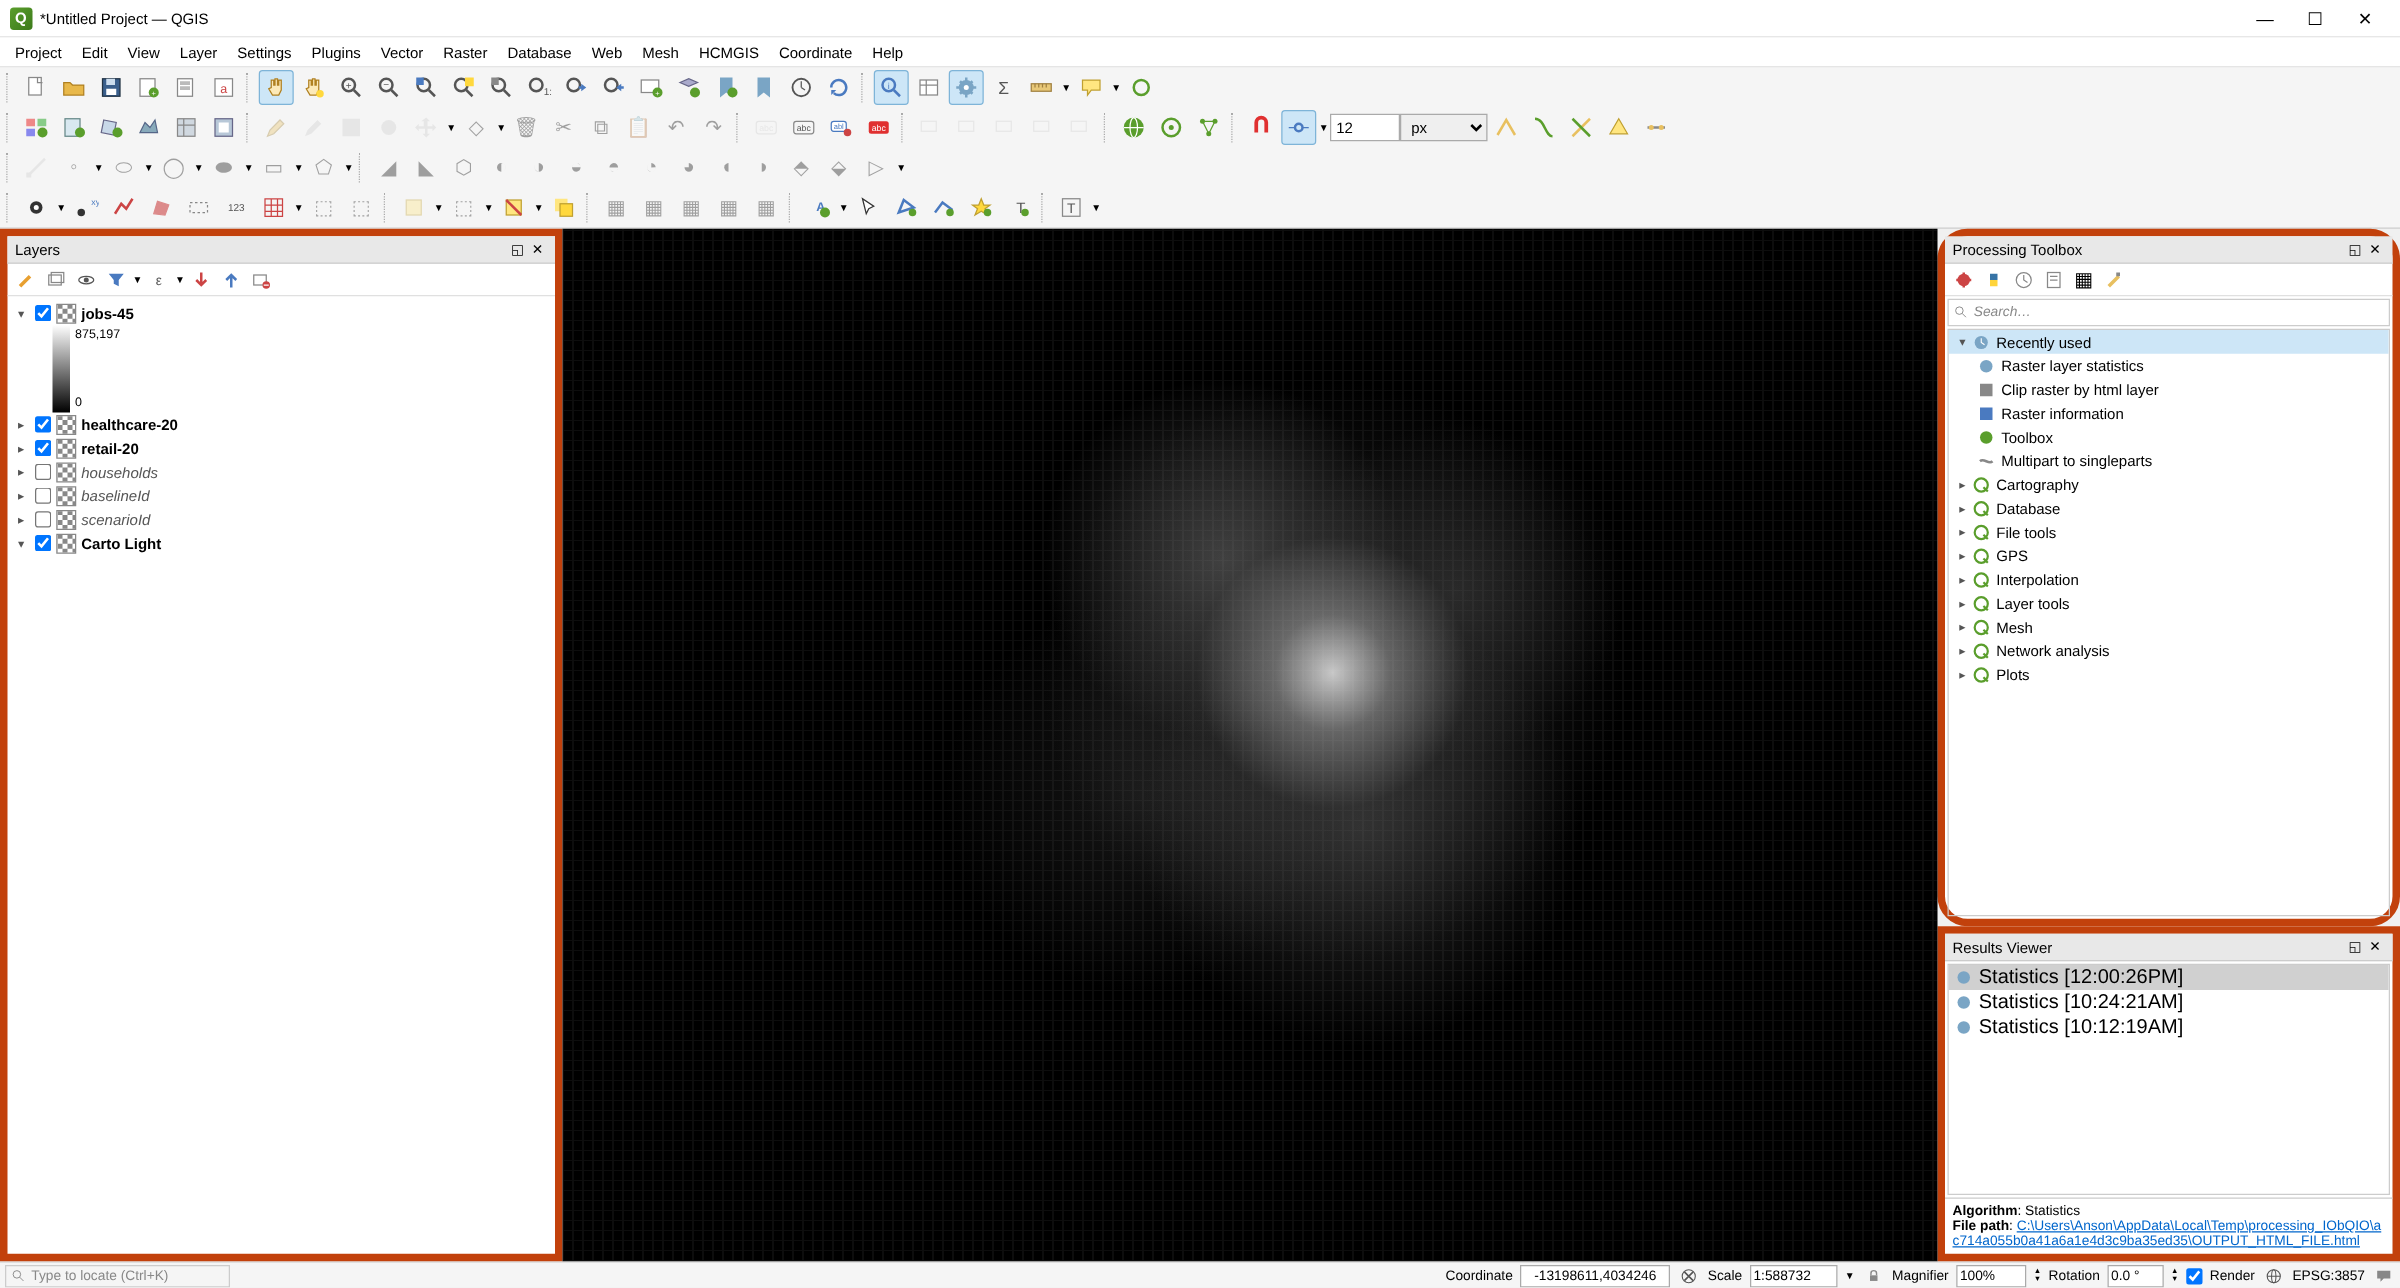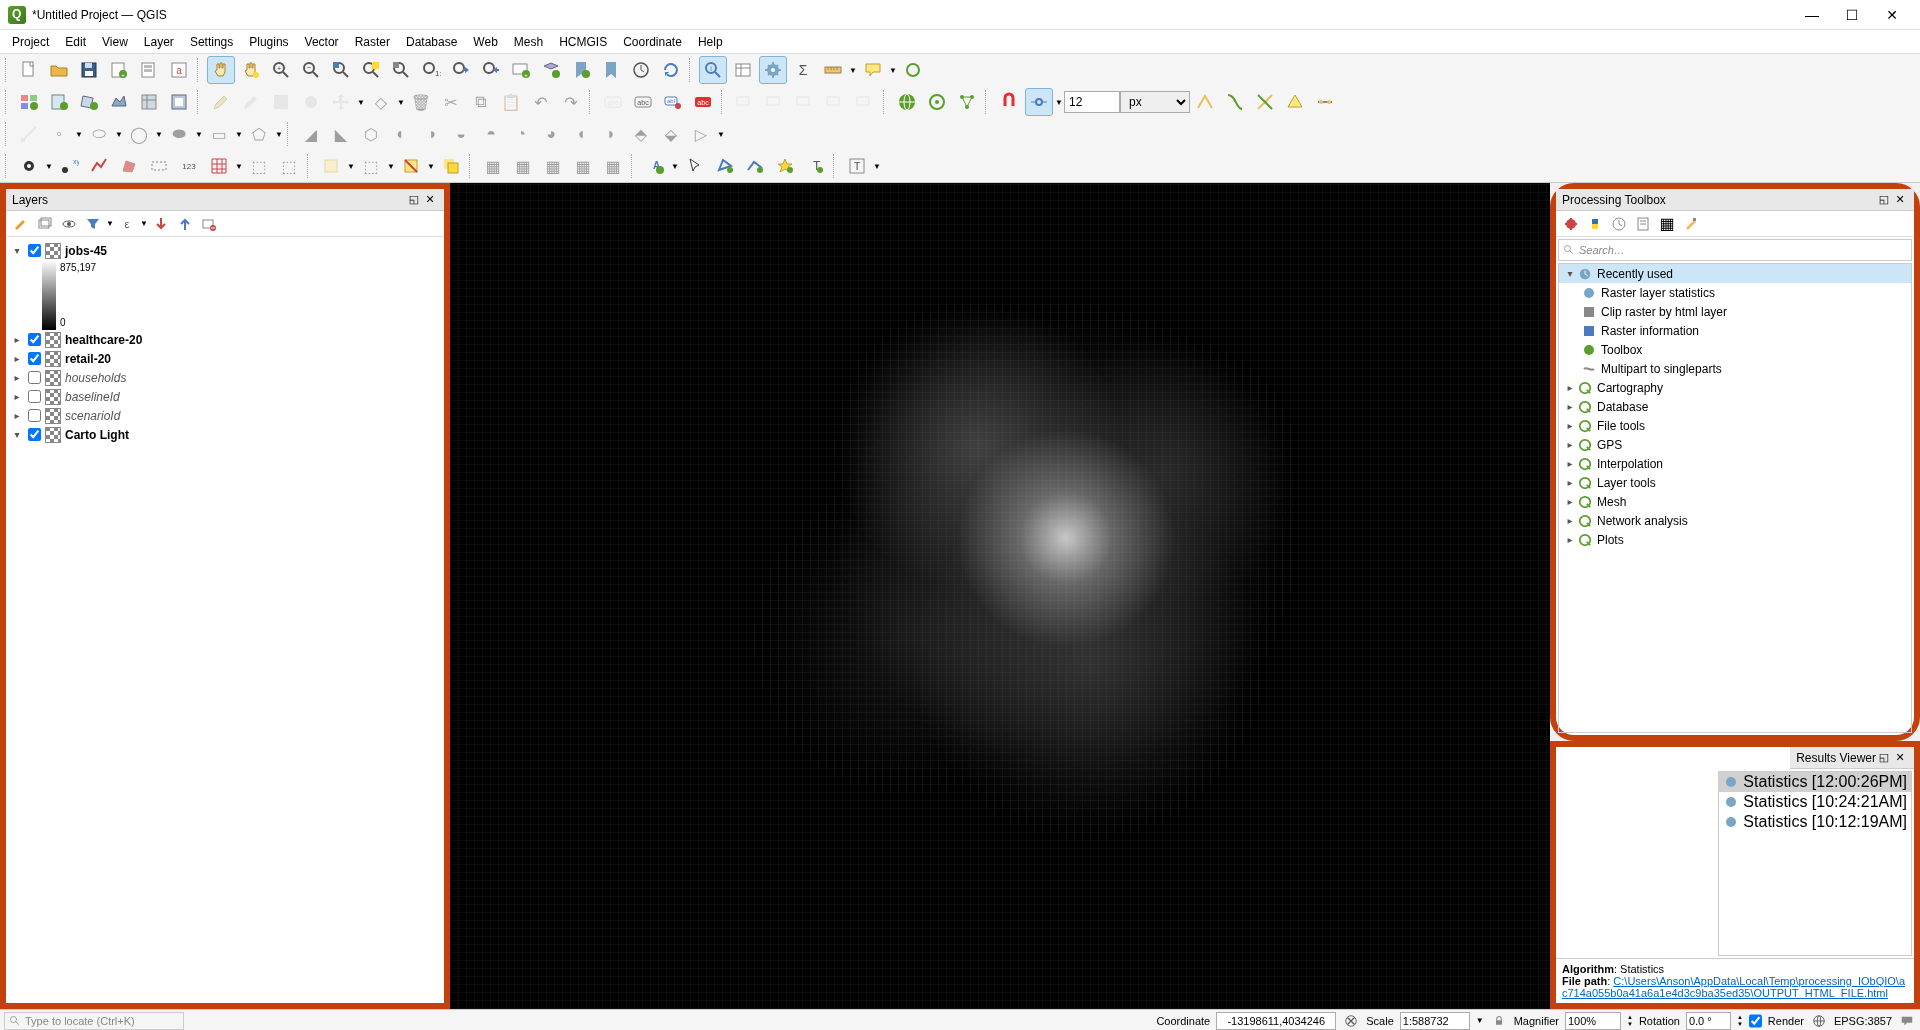--- a/index.html
+++ b/index.html
@@ -53,21 +53,21 @@
 
 .right-col { width: 370px; display: flex; flex-direction: column; }
 .processing-panel { flex: 1; border-radius: 24px; }
 .proc-search { height: 22px; border: 1px solid #ccc; margin: 2px; display: flex; align-items: center; padding: 0 4px; font-size: 11px; color: #888; }
 .proc-tree { flex: 1; overflow: auto; font-size: 12px; border: 1px solid #ccc; margin: 0 2px 2px 2px; }
 .proc-row { display: flex; align-items: center; height: 19px; padding-left: 4px; cursor: pointer; }
 .proc-row.sel { background: #cde6f7; }
 .proc-row .exp { width: 14px; text-align: center; font-size: 10px; color: #555; }
 .proc-ic { width: 16px; height: 16px; margin-right: 4px; display: inline-flex; align-items: center; justify-content: center; }
 
-.results-panel { height: 268px; align-items: flex-end; }
+.results-panel { height: 268px; }
 .results-list { flex: 1; overflow: auto; font-size: 16px; border: 1px solid #ccc; margin: 2px; }
 .result-row { display: flex; align-items: center; height: 20px; padding: 0 4px; cursor: pointer; }
 .result-row.sel { background: #d0d0d0; }
 .results-detail { padding: 4px 6px; font-size: 11px; border-top: 1px solid #ccc; }
 .results-detail a { color: #0066cc; text-decoration: underline; }
 
 
 .statusbar { height: 22px; background: #f5f5f5; border-top: 1px solid #ccc; display: flex; align-items: center; font-size: 11px; padding: 0 4px; gap: 6px; }
 .statusbar .locate { width: 180px; height: 18px; border: 1px solid #ccc; display: flex; align-items: center; padding: 0 4px; color: #888; }
 .statusbar input { height: 18px; border: 1px solid #aaa; font-size: 11px; padding: 0 2px; }

